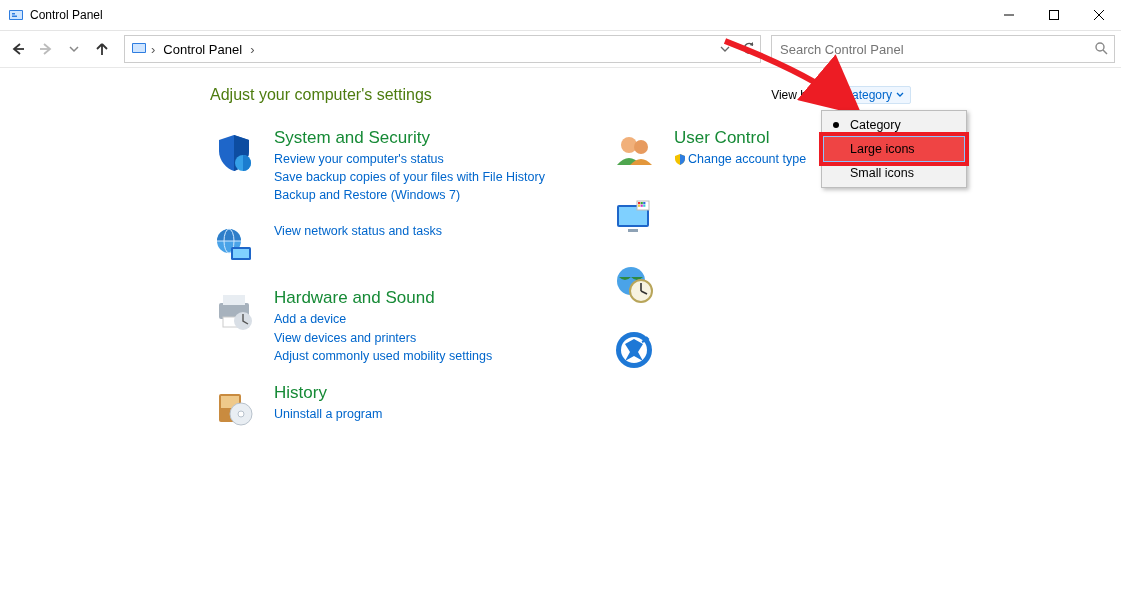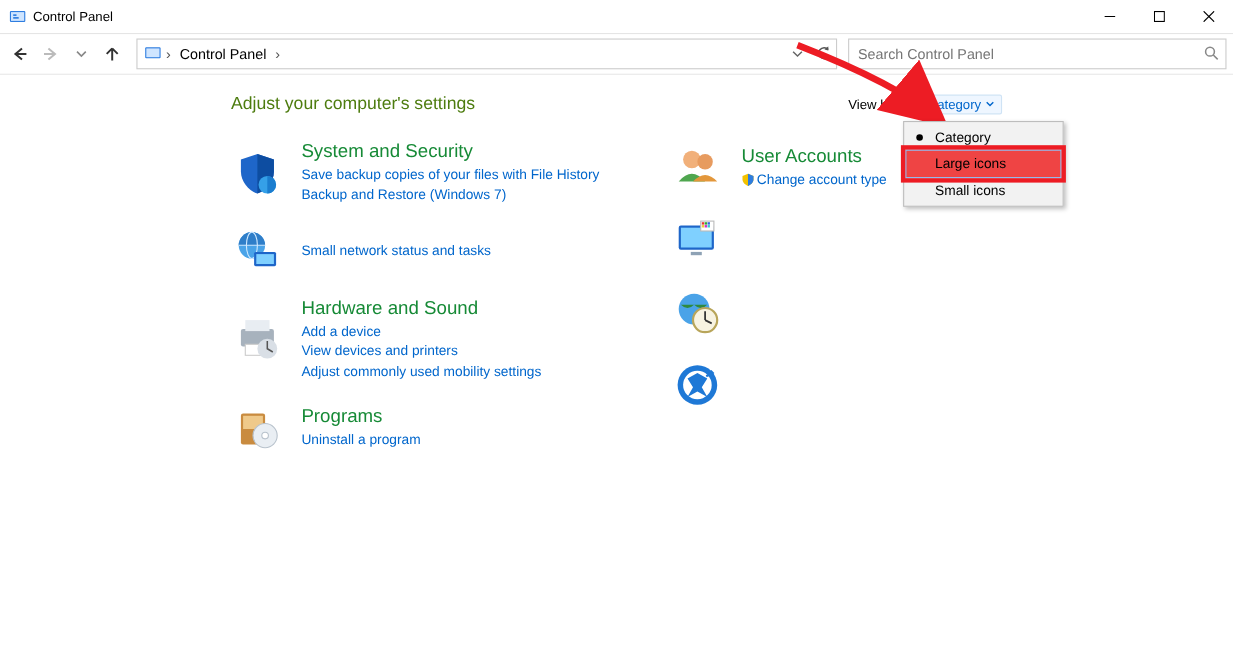--- a/index.html
+++ b/index.html
@@ -23,21 +23,21 @@
   .searchbox{width:330px;height:26px;border:1px solid #cccccc;display:flex;align-items:center;padding:0 6px;color:#777;position:relative;}
   .searchbox input{border:none;outline:none;flex:1;font-size:13px;color:#0f766e;}
   .searchbox .mag{color:#888;}
   
   .body{position:relative;padding:18px 60px 0 210px;}
   .heading{color:#4d7c0f;font-size:16px;margin-bottom:24px;}
   .viewby{position:absolute;right:210px;top:18px;display:flex;align-items:center;gap:20px;font-size:12px;}
   .viewby .ddpill{border:1px solid #cfe3f5;background:#eef6ff;color:#0066cc;padding:1px 6px;display:flex;align-items:center;gap:4px;border-radius:2px;}
   .cols{display:flex;gap:60px;}
   .col{flex:0 0 340px;}
-  .cat{display:flex;margin-bottom:18px;align-items:center;}
+  .cat{display:flex;margin-bottom:18px;}
   .cat .ic{width:48px;height:48px;flex:0 0 48px;margin-right:16px;display:flex;align-items:center;justify-content:center;}
   .cat h3{margin:0 0 2px 0;font-weight:400;font-size:17px;color:#168a36;}
   .cat .lnks a{display:block;color:#0066cc;font-size:12.5px;text-decoration:none;line-height:1.45;}
   
   .arrow{position:absolute;left:715px;top:-32px;pointer-events:none;}
   
   .menu{position:absolute;right:154px;top:42px;width:140px;background:#f2f2f2;border:1px solid #bdbdbd;box-shadow:2px 2px 4px rgba(0,0,0,.25);padding:2px;}
   .menu .mi{display:flex;align-items:center;height:24px;padding-left:26px;font-size:12.5px;position:relative;}
   .menu .mi .dot{position:absolute;left:9px;top:9px;width:6px;height:6px;border-radius:50%;background:#000;}
   .menu .mi.hov{background:#ef4444;border:1px solid #8cc6ff;margin:-1px;}
@@ -174,40 +174,41 @@
             <svg width="42" height="42">
               <path d="M21 4 L36 9 V20 C36 30 28 38 21 40 C14 38 6 30 6 20 V9 Z" fill="#1e66c9"></path>
               <path d="M21 4 L36 9 V20 C36 30 28 38 21 40 Z" fill="#0d4da1"></path>
               <circle cx="30" cy="32" r="8" fill="#35a0e8"></circle>
               <path d="M30 24 a8 8 0 0 1 0 16 Z" fill="#1b7dcf"></path>
             </svg>
           </div>
         <div>
           <h3>System and Security</h3>
           <div class="lnks">
+            <a>Review your computer's status</a>
             <a>Save backup copies of your files with File History</a>
             <a>Backup and Restore (Windows 7)</a>
           </div>
         </div>
       </div>
 
       <div class="cat">
         <div class="ic">
             <svg width="42" height="42">
               <circle cx="16" cy="16" r="12" fill="#4aa3e8"></circle>
               <path d="M4 16 a12 12 0 0 1 24 0" fill="#2f7ec9"></path>
               <ellipse cx="16" cy="16" rx="5" ry="12" fill="none" stroke="#cfe9ff" stroke-width="1"></ellipse>
               <line x1="4" y1="16" x2="28" y2="16" stroke="#cfe9ff" stroke-width="1"></line>
               <rect x="18" y="22" width="20" height="13" rx="1.5" fill="#1e66c9"></rect>
               <rect x="20" y="24" width="16" height="9" fill="#7fd0ff"></rect>
             </svg>
           </div>
         <div>
           <div class="lnks">
-            <a>Small network status and tasks</a>
+            <a>View network status and tasks</a>
           </div>
         </div>
       </div>
 
       <div class="cat">
         <div class="ic">
             <svg width="42" height="42">
               <rect x="6" y="12" width="30" height="16" rx="2" fill="#a7b2bd"></rect>
               <rect x="10" y="4" width="22" height="10" fill="#e8edf2"></rect>
               <rect x="10" y="26" width="22" height="10" fill="#fff" stroke="#ccc"></rect>
@@ -228,42 +229,42 @@
       <div class="cat">
         <div class="ic">
             <svg width="42" height="42">
               <rect x="6" y="8" width="22" height="28" rx="2" fill="#c98b3f"></rect>
               <rect x="8" y="10" width="18" height="12" fill="#efc98a"></rect>
               <circle cx="28" cy="28" r="11" fill="#e9eef3" stroke="#b8c2cc"></circle>
               <circle cx="28" cy="28" r="3" fill="#fff" stroke="#b8c2cc"></circle>
             </svg>
           </div>
         <div>
-          <h3>Programs</h3>
+          <h3>History</h3>
           <div class="lnks">
             <a>Uninstall a program</a>
           </div>
         </div>
       </div>
 
     </div>
 
     <div class="col">
 
       <div class="cat">
         <div class="ic">
             <svg width="42" height="42">
               <circle cx="16" cy="14" r="8" fill="#f1b07a"></circle>
               <path d="M4 34 q12 -14 24 0 Z" fill="#4fa64f"></path>
               <circle cx="28" cy="16" r="7" fill="#e79b5f"></circle>
               <path d="M17 34 q11 -12 22 0 Z" fill="#e3973b"></path>
             </svg>
           </div>
         <div>
-          <h3>User Accounts</h3>
+          <h3>User Control</h3>
           <div class="lnks">
             <a>
               <svg width="12" height="12" style="vertical-align:-2px;margin-right:2px">
                   <path d="M6 1 L11 3 V6 C11 9 8.5 11 6 12 C3.5 11 1 9 1 6 V3 Z" fill="#f3c200"></path>
                   <path d="M6 1 L11 3 V6 C11 9 8.5 11 6 12 Z" fill="#2e7de0"></path>
                 </svg><span>Change account type</span>
             </a>
           </div>
         </div>
       </div>

